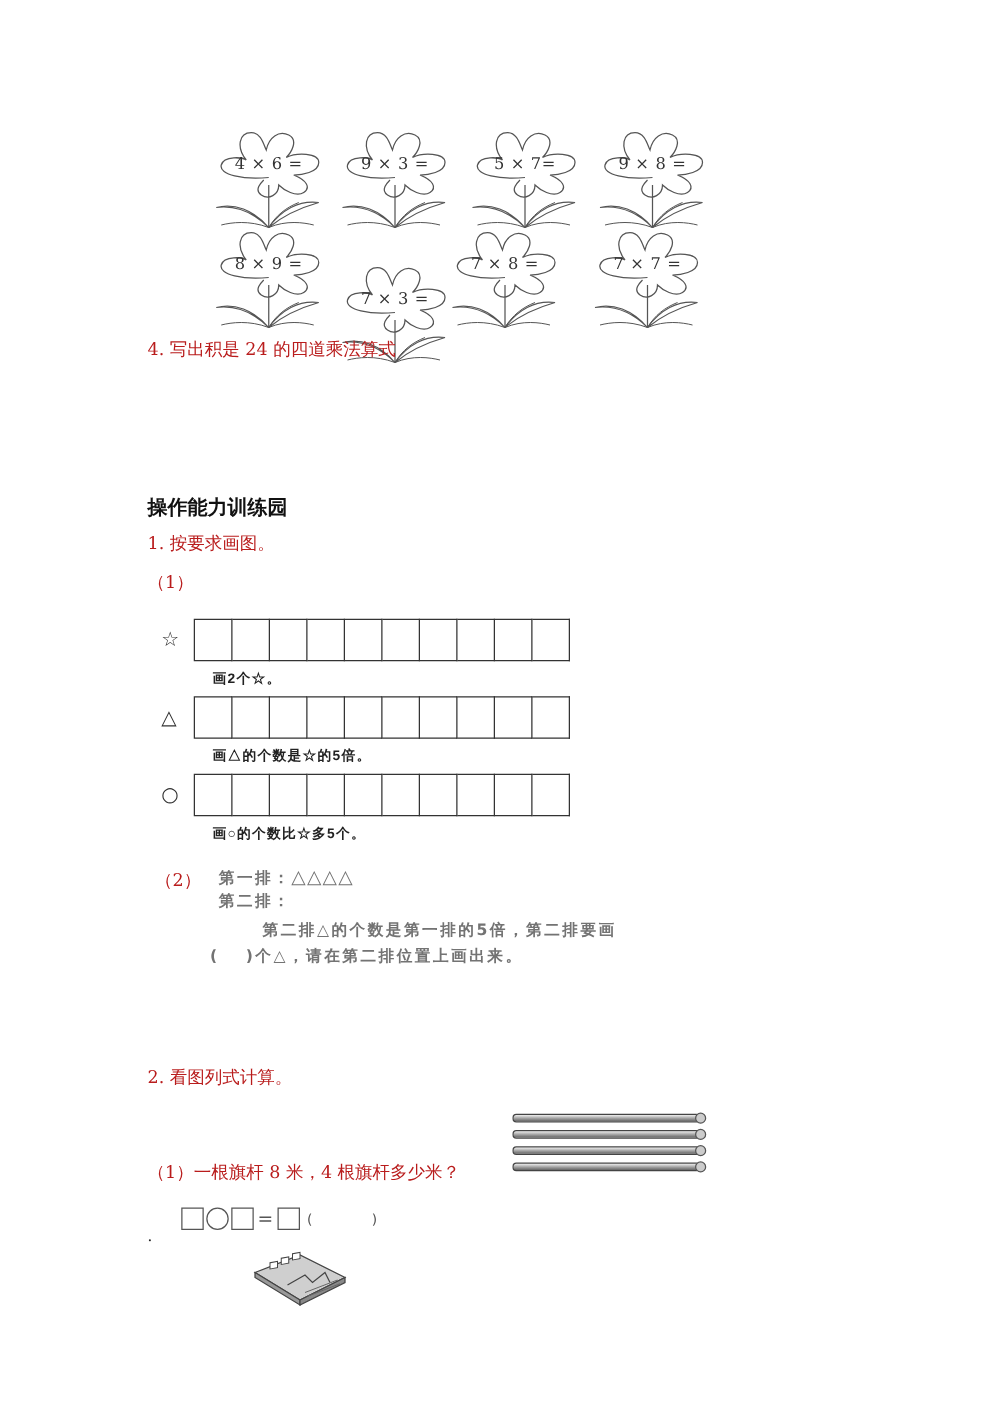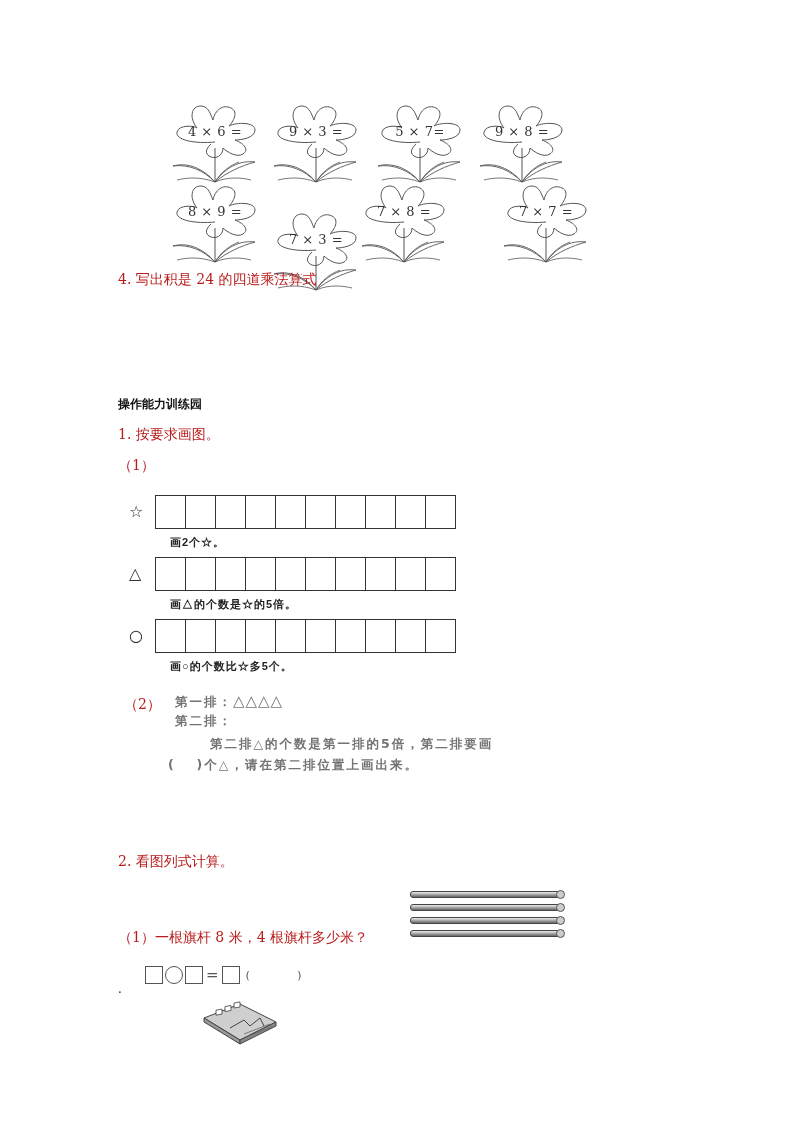--- a/index.html
+++ b/index.html
@@ -4,21 +4,21 @@
 <style>
   html, body { margin:0; padding:0; background:#ffffff; }
   body { width:793px; height:1122px; position:relative; overflow:hidden;
          font-family: "DejaVu Serif", "Liberation Serif", serif; color:#222; }
   .abs { position:absolute; }
   .flower { position:absolute; width:100px; height:84px; }
   .flower svg { position:absolute; left:0; top:0; }
   .flower .eq { position:absolute; left:0; top:24px; width:100px; text-align:center;
                 font-size:13px; color:#333; font-family:"DejaVu Serif", serif; letter-spacing:0.5px; }
   .q-text { font-size:14px; color:#b91c1c; white-space:nowrap; }
-  .heading { font-size:12px; font-weight:bold; font-family:"DejaVu Sans", sans-serif; color:#111; }
+  .heading { font-size:16px; font-weight:bold; font-family:"DejaVu Sans", sans-serif; color:#111; }
   .grid { position:absolute; display:flex; border-left:1.3px solid #333; }
   .cell { width:29px; height:32px; border-top:1.3px solid #333; border-bottom:1.3px solid #333;
           border-right:1.3px solid #333; }
   .row-symbol { font-size:16px; color:#333; font-family:"DejaVu Sans", sans-serif; }
   .hint { font-size:11px; color:#222; font-family:Liberation Sans, sans-serif; font-weight:bold; letter-spacing:1px; }
   .bold-cn { font-family:"DejaVu Sans", sans-serif; font-weight:bold; font-size:12.5px; color:#737373; letter-spacing:2px; }
   .pole { position:absolute; left:410px; width:148px; height:5px; border:1px solid #444; border-radius:3px;
           background:linear-gradient(#eee, #999 60%, #666); }
   .pole::after { content:""; position:absolute; right:-6px; top:-2px; width:7px; height:7px;
                  border:1px solid #555; border-radius:50%; background:#ccc; }
@@ -109,21 +109,21 @@
     <path d="M50,42 C30,44 10,40 12,32 C14,24 30,26 32,28 C24,18 26,6 36,6 C44,6 46,16 48,20 C50,10 58,4 66,8 C74,12 68,22 64,26 C72,22 90,22 90,30 C90,38 76,40 70,40 C80,44 84,50 78,54 C72,58 62,52 58,48 C58,56 50,60 44,56 C38,52 44,46 46,44" fill="#fff" stroke="#555" stroke-width="1"></path>
     <path d="M50,48 L50,82" stroke="#555" stroke-width="1" fill="none"></path>
     <path d="M50,82 C38,68 22,62 8,66 C24,64 38,70 50,82" stroke="#555" stroke-width="0.9" fill="none"></path>
     <path d="M50,82 C34,76 20,78 12,80" stroke="#555" stroke-width="0.8" fill="none"></path>
     <path d="M50,82 C60,68 74,60 90,62 C76,66 62,72 50,82" stroke="#555" stroke-width="0.9" fill="none"></path>
     <path d="M50,82 C64,76 78,78 86,80" stroke="#555" stroke-width="0.8" fill="none"></path>
     <path d="M50,82 C56,72 64,66 74,62" stroke="#555" stroke-width="0.8" fill="none"></path>
   </svg>
       <div class="eq">7 × 8 =</div>
     </div>
-    <div class="flower" style="left: 496px; top: 180px;">
+    <div class="flower" style="left: 468px; top: 180px;">
       <svg width="100" height="84" viewBox="0 0 100 84">
     <path d="M50,42 C30,44 10,40 12,32 C14,24 30,26 32,28 C24,18 26,6 36,6 C44,6 46,16 48,20 C50,10 58,4 66,8 C74,12 68,22 64,26 C72,22 90,22 90,30 C90,38 76,40 70,40 C80,44 84,50 78,54 C72,58 62,52 58,48 C58,56 50,60 44,56 C38,52 44,46 46,44" fill="#fff" stroke="#555" stroke-width="1"></path>
     <path d="M50,48 L50,82" stroke="#555" stroke-width="1" fill="none"></path>
     <path d="M50,82 C38,68 22,62 8,66 C24,64 38,70 50,82" stroke="#555" stroke-width="0.9" fill="none"></path>
     <path d="M50,82 C34,76 20,78 12,80" stroke="#555" stroke-width="0.8" fill="none"></path>
     <path d="M50,82 C60,68 74,60 90,62 C76,66 62,72 50,82" stroke="#555" stroke-width="0.9" fill="none"></path>
     <path d="M50,82 C64,76 78,78 86,80" stroke="#555" stroke-width="0.8" fill="none"></path>
     <path d="M50,82 C56,72 64,66 74,62" stroke="#555" stroke-width="0.8" fill="none"></path>
   </svg>
       <div class="eq">7 × 7 =</div>

